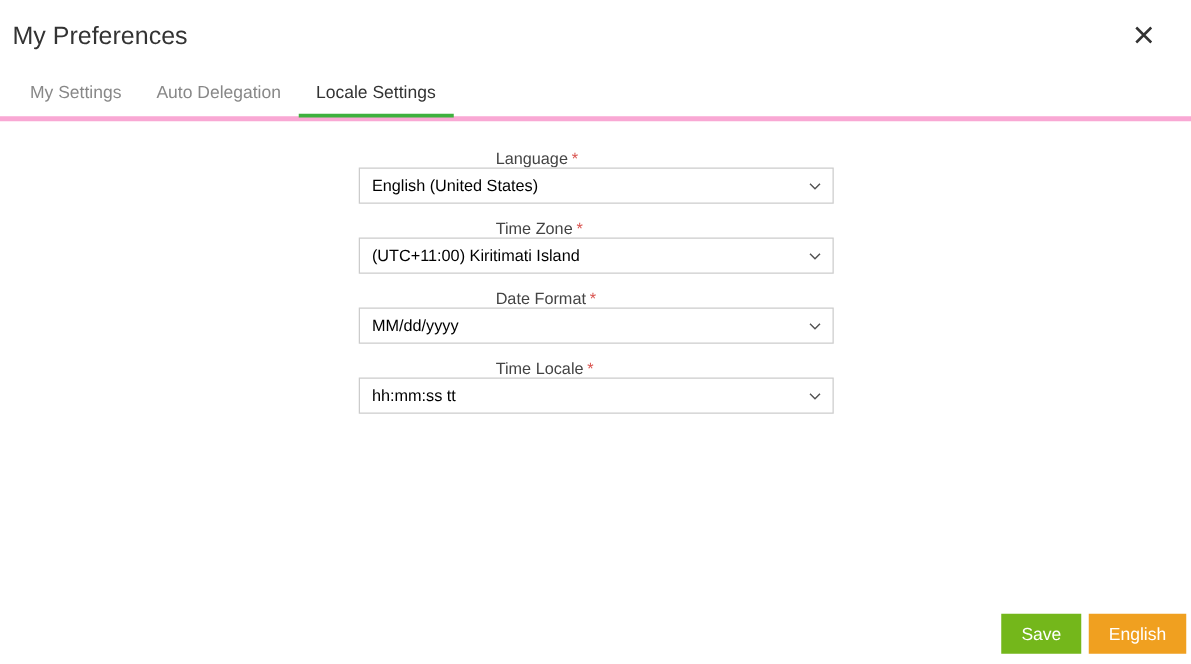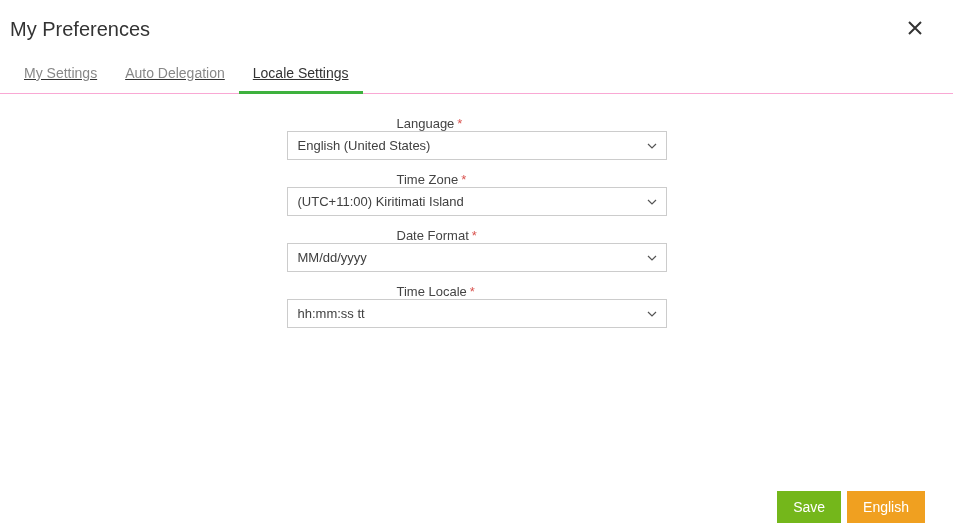--- a/index.html
+++ b/index.html
@@ -35,23 +35,22 @@
       align-items: center;
       justify-content: center;
       color: #333;
       padding-right: 6px;
     }
     .close-btn svg {
       width: 14px;
       height: 14px;
     }
     .tabs-wrap {
-      border-bottom: 1px solid #f9a8d4;
+      border-bottom: 4px solid #f9a8d4;
       padding-left: 10px;
-      text-decoration: underline;
     }
     .tabs {
       display: flex;
       gap: 0;
     }
     .tab {
       padding: 10px 14px 10px 14px;
       cursor: pointer;
       color: #888;
       font-size: 14px;
@@ -82,21 +81,21 @@
     }
     .select-wrap {
       position: relative;
       width: 380px;
     }
     .select-box {
       width: 100%;
       border: 1px solid #ccc;
       padding: 6px 28px 6px 10px;
       font-size: 13px;
-      color: #404040;
+      color: #000000;
       background: #fff;
       cursor: pointer;
       min-height: 28px;
       display: flex;
       align-items: center;
     }
     .select-caret {
       position: absolute;
       right: 10px;
       top: 50%;
@@ -105,21 +104,21 @@
       color: #666;
     }
     .select-caret svg {
       width: 10px;
       height: 10px;
       display: block;
     }
     .footer {
       position: absolute;
       bottom: 8px;
-      right: 28px;
+      right: 4px;
       display: flex;
       gap: 6px;
     }
     .btn {
       border: none;
       color: #fff;
       padding: 8px 16px;
       font-size: 14px;
       cursor: pointer;
       font-family: inherit;

